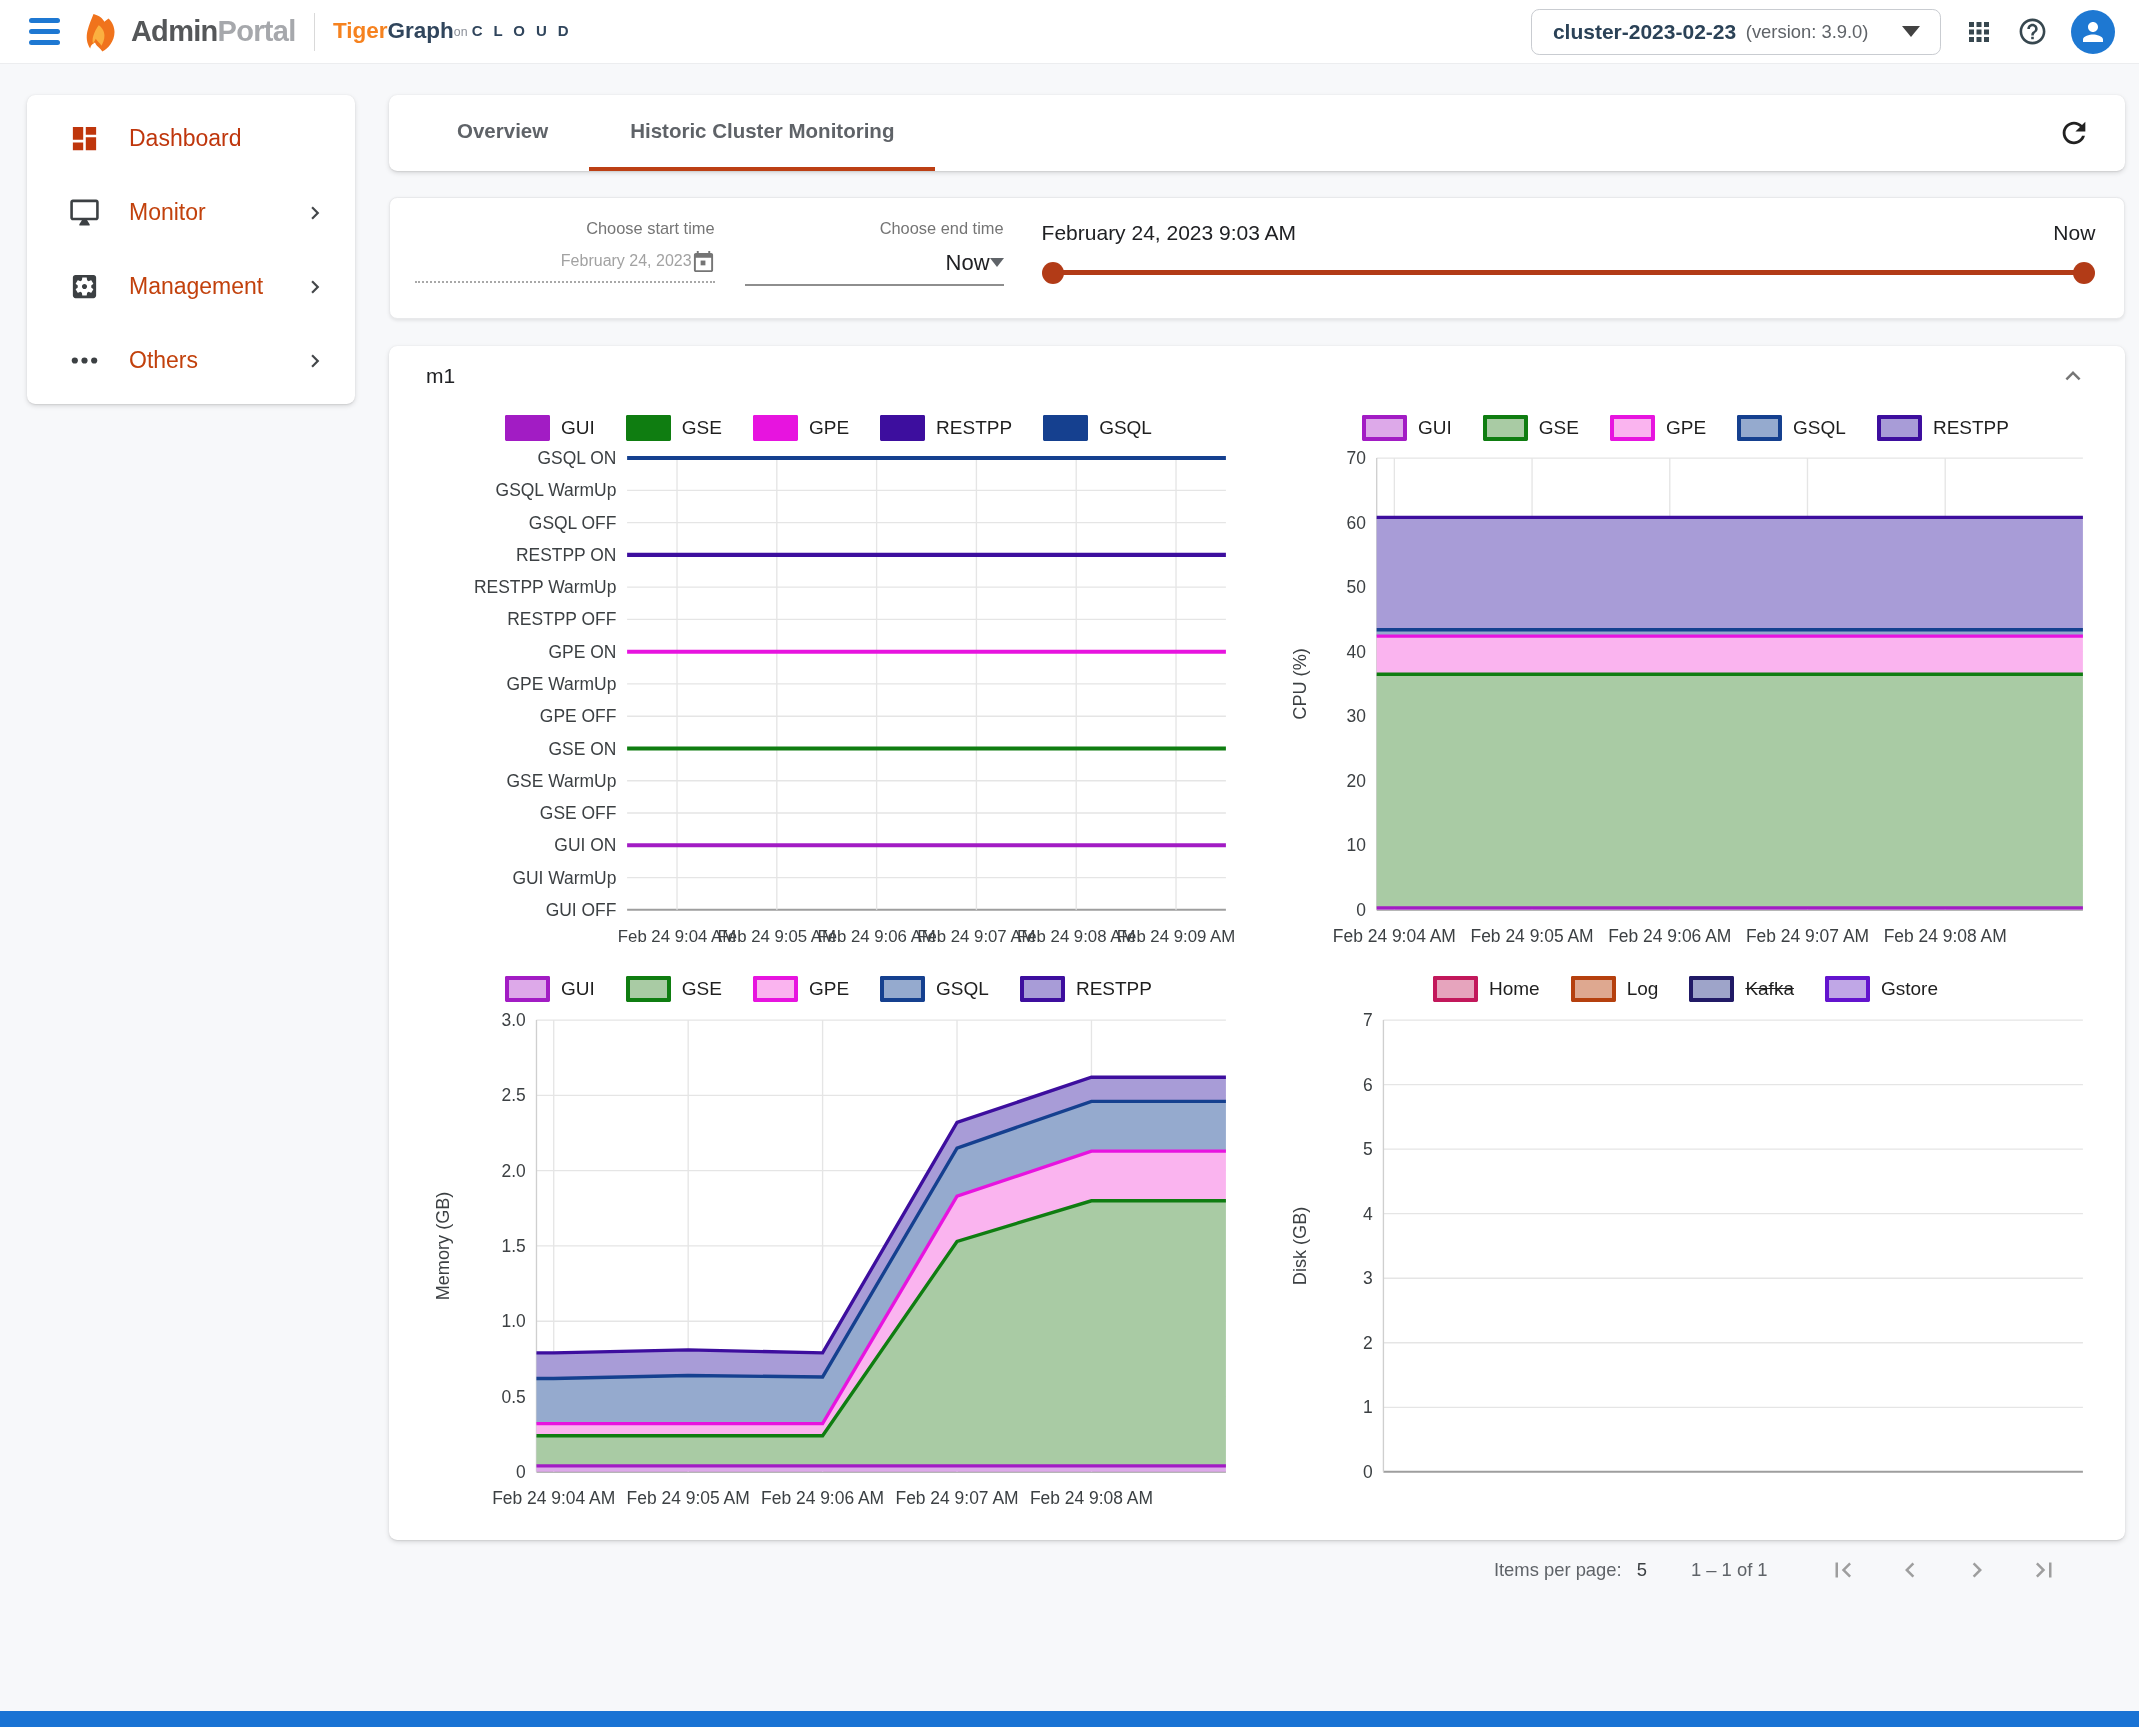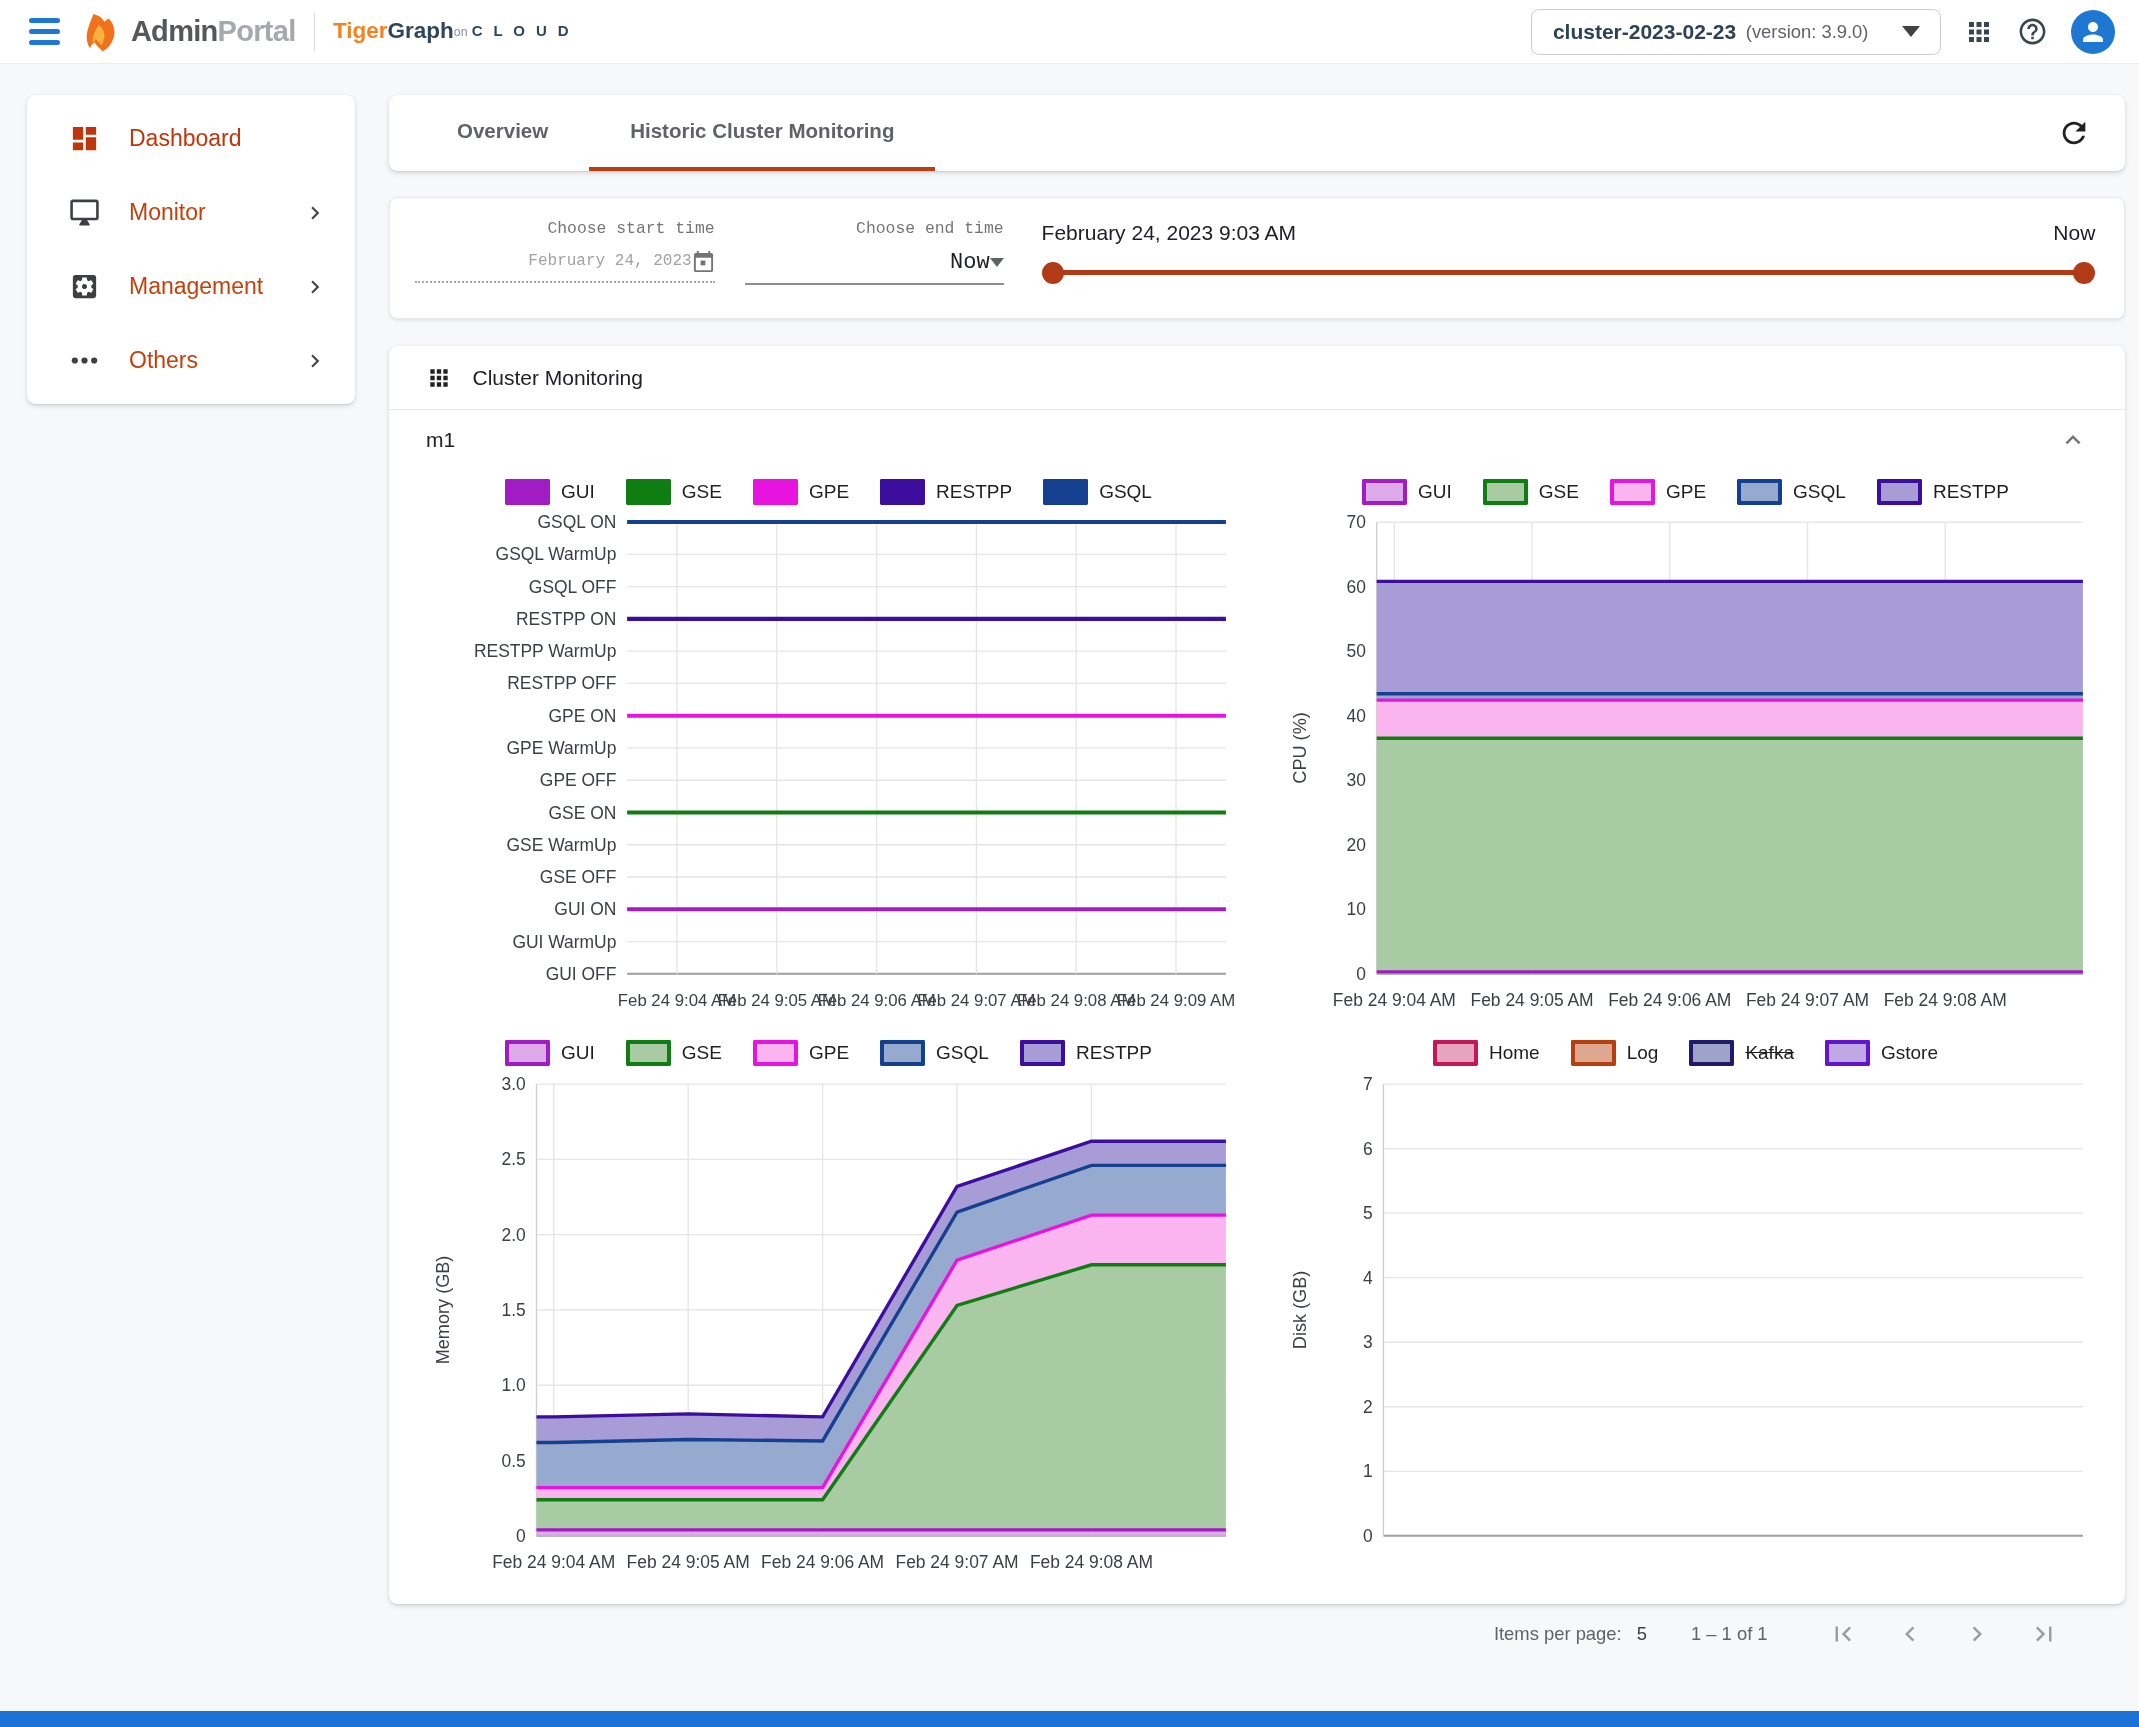--- a/index.html
+++ b/index.html
@@ -56,21 +56,21 @@
   .main { flex:1; min-width:0;text-align:right; }
 
   
   .tabs-card { height:76px; display:flex; align-items:stretch; padding:0 27px; }
   .tab { display:flex; align-items:center; justify-content:center; font-size:20.5px; font-weight:600; color:#5F6368; padding:0 41px; cursor:pointer; border-bottom:4.1px solid transparent; }
   .tab.active { border-bottom-color:#BC3F14; }
   .refresh-btn { margin-left:auto; align-self:center; cursor:pointer; padding:6.8px; }
 
   
   .filter-card { margin-top:26px; height:122px; border:1.4px solid #E8E9EB; box-shadow:0 1.4px 3.4px rgba(0,0,0,0.08); padding:20.5px 24.6px 0 24.6px; display:flex; }
-  .field { display:flex; flex-direction:column;font-family:Liberation Mono, monospace; }
+  .field { display:flex; flex-direction:column; }
   .field .flabel { font-size:16.4px; color:#757575; }
   .fvalue { display:flex; align-items:center; margin-top:12.3px; padding-bottom:8.2px; }
   .start-field { width:300px; }
   .start-field .fvalue { border-bottom:2px dotted #A8A8A8; color:#A2A2A2; font-size:16px; }
   .end-field { width:259px; margin-left:30px; }
   .end-field .fvalue { border-bottom:2px solid #8E8E8E; color:#202124; font-size:22px; cursor:pointer; }
   .fvalue .grow { flex:1; }
   .caret-sm { width:0; height:0; border-left:7.5px solid transparent; border-right:7.5px solid transparent; border-top:9.6px solid #5F6368; }
   .slider-zone { flex:1; margin-left:38px; margin-right:4.1px; padding-top:2.7px; }
   .slider-labels { display:flex; justify-content:space-between; font-size:21px; color:#202124; }
@@ -245,28 +245,20 @@
         </div>
         <div class="slider-row">
           <div class="slider-track"></div>
           <div class="slider-handle left"></div>
           <div class="slider-handle right"></div>
         </div>
       </div>
     </div>
 
     <div class="cm-card card">
-      <div class="cm-header">
-        <span>
-          <svg width="26" height="26" viewBox="0 0 24 24" fill="#212121">
-              <path d="M4 8h4V4H4v4zm6 12h4v-4h-4v4zm-6 0h4v-4H4v4zm0-6h4v-4H4v4zm6 0h4v-4h-4v4zm6-10v4h4V4h-4zm-6 4h4V4h-4v4zm6 6h4v-4h-4v4zm0 6h4v-4h-4v4z"></path>
-            </svg>
-        </span>
-        <span class="cm-title">Cluster Monitoring</span>
-      </div>
       <div class="m1-row">
         <span class="m1-title">m1</span>
         <span class="collapse-btn">
           <svg width="30" height="30" viewBox="0 0 24 24" fill="#757575">
               <path d="M12 8l-6 6 1.41 1.41L12 10.83l4.59 4.58L18 14z"></path>
             </svg>
         </span>
       </div>
       <div class="charts">
         <div class="chart">

